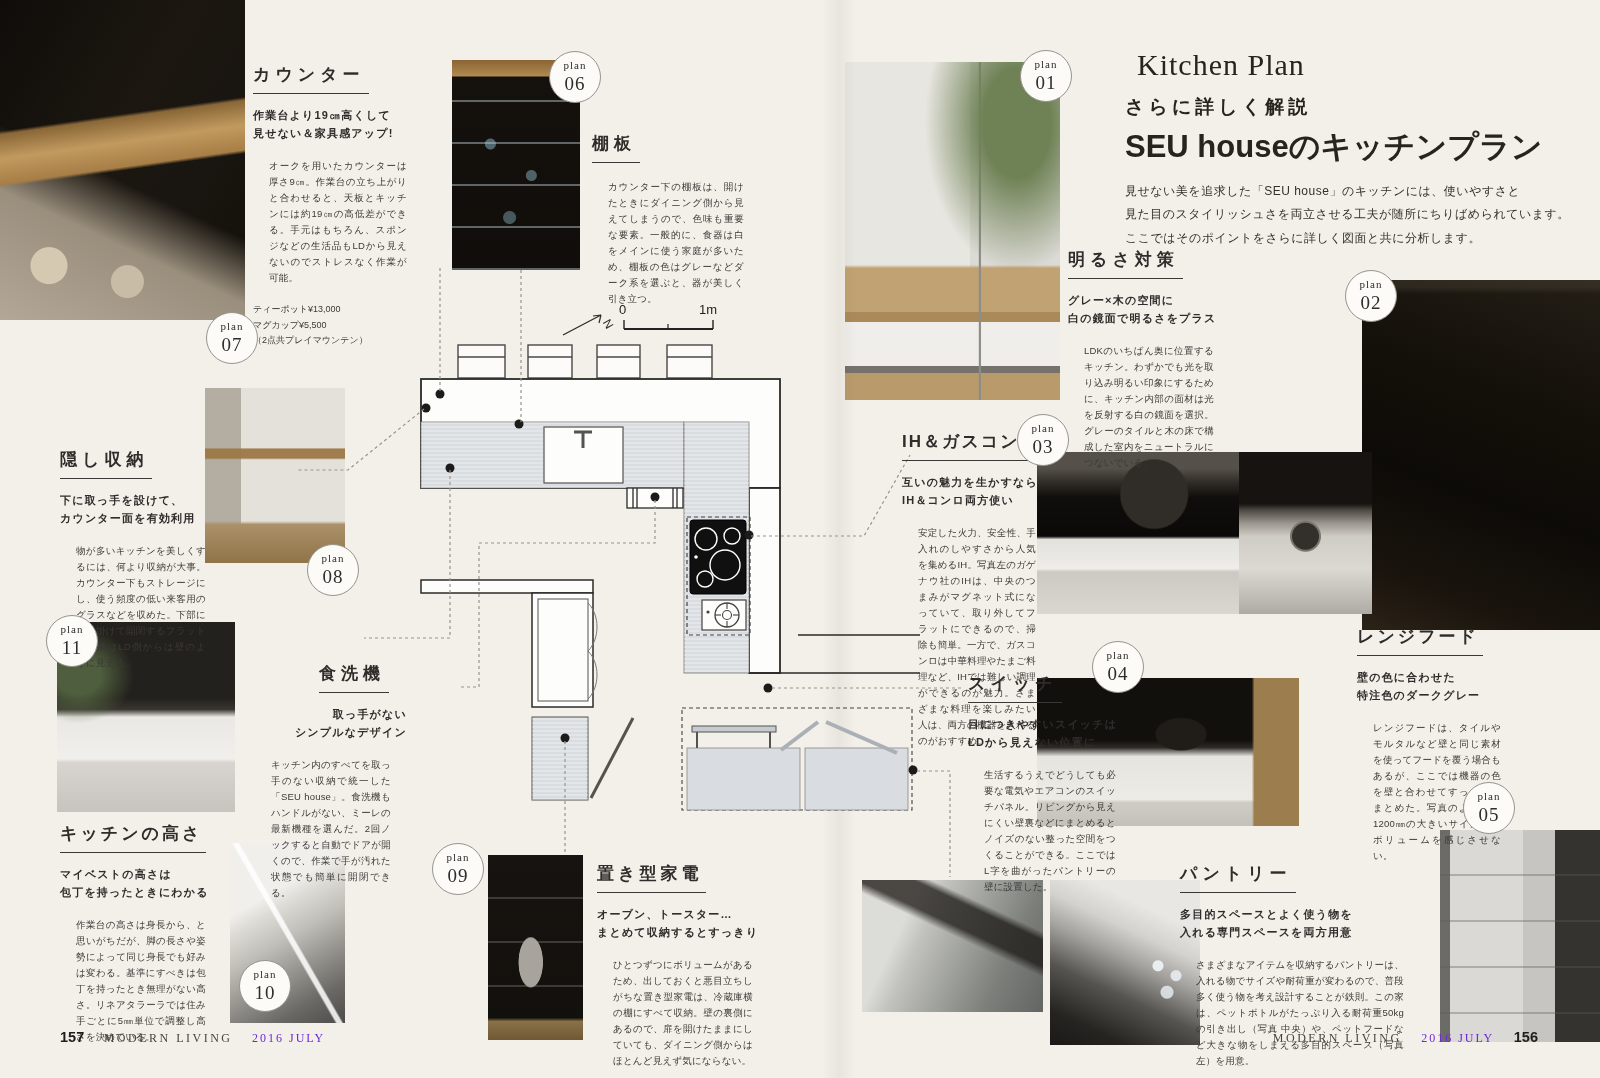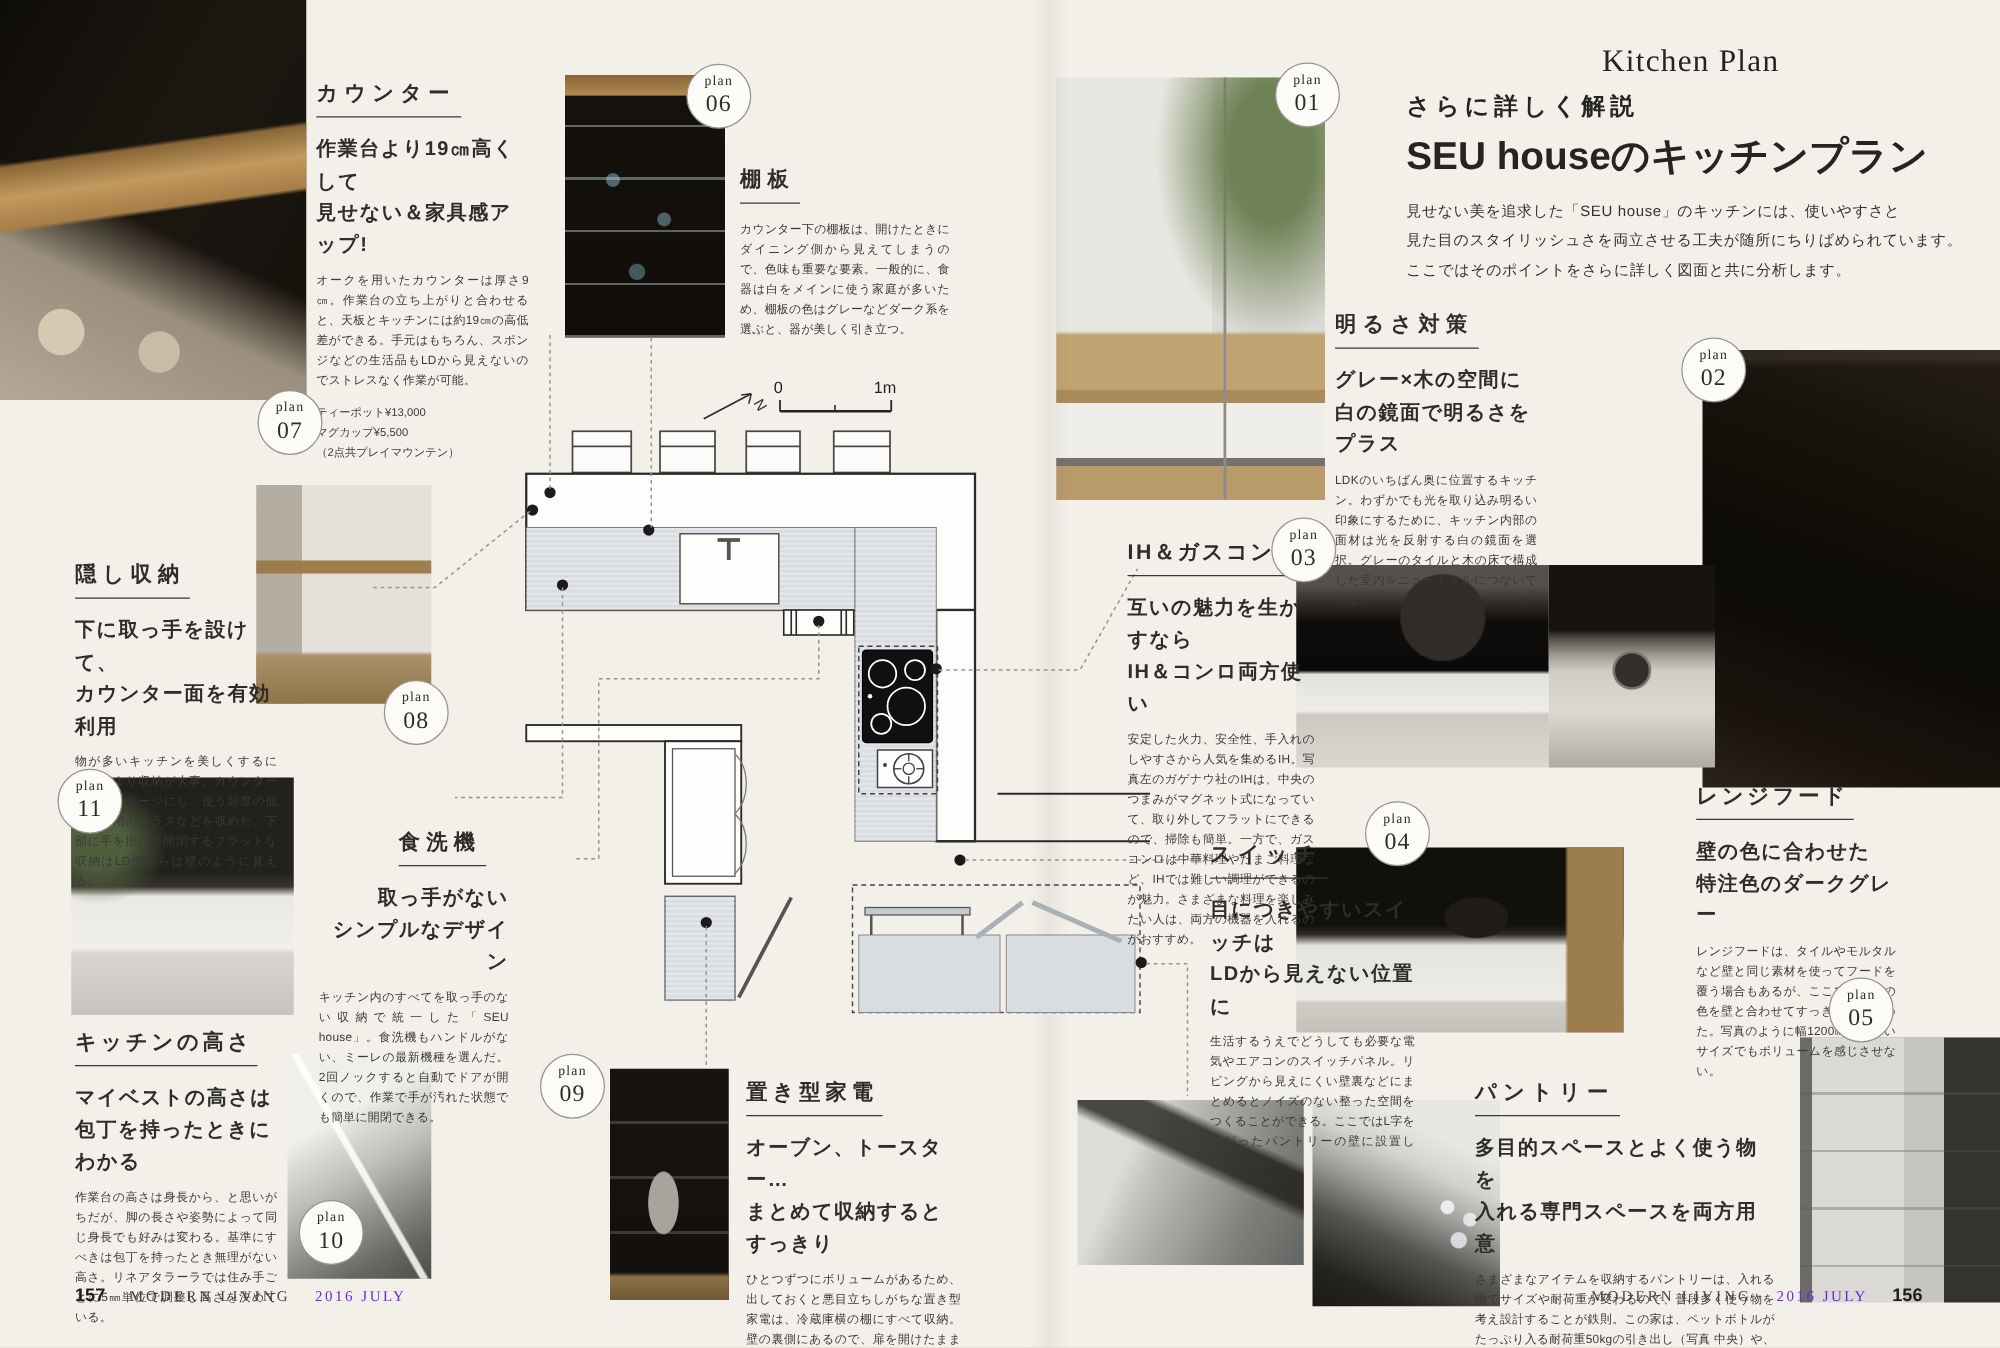--- a/index.html
+++ b/index.html
@@ -61,28 +61,28 @@
     linear-gradient(150deg, #f0efeb 0 30%, #dddbd6 38%, #c0beb9 52%, #94928d 68%, #6a6864 84%, #4e4c48 100%);}
   .ph-appliance-shelf{left:488px;top:855px;width:95px;height:185px;background:
     linear-gradient(180deg, rgba(0,0,0,0) 0 88%, #8a7148 90%, #6e5835 100%),
     radial-gradient(ellipse at 45% 58%, #a8a49d 0 16%, rgba(0,0,0,0) 17%),
     repeating-linear-gradient(180deg, rgba(0,0,0,0) 0 42px, rgba(160,150,135,.3) 42px 44px),
     linear-gradient(180deg, #171310 0, #12100c 100%);}
   
   .sec{position:absolute;color:#2f2d2b;}
   .sec-title{font-size:17px;font-weight:bold;letter-spacing:5px;border-bottom:1.5px solid #3a3836;
     padding:0 4px 7px 0;margin:0 0 13px;display:table;white-space:nowrap;}
-  .sec-sub{font-size:16px;font-weight:bold;letter-spacing:1.2px;line-height:1.6;margin:0 0 8px;white-space:pre-line;}
-  .sec-body{font-size:9.5px;line-height:1.68;margin:0;text-align:justify;color:#3b3937;letter-spacing:.2px;}
+  .sec-sub{font-size:11px;font-weight:bold;letter-spacing:1.2px;line-height:1.6;margin:0 0 8px;white-space:pre-line;}
+  .sec-body{font-size:9.5px;line-height:1.68;margin:16px;text-align:justify;color:#3b3937;letter-spacing:.2px;}
   .sec-cap{font-size:9px;line-height:1.75;margin:10px 0 0;color:#3b3937;white-space:pre-line;}
   .sec-dishwasher .sec-title{margin-left:auto;margin-right:18px;}
   .sec-dishwasher .sec-sub{text-align:right;}
   
   .hdr{position:absolute;left:1125px;top:36px;width:455px;color:#26241f;}
-  .hdr-eyebrow{font-family:"Liberation Serif","DejaVu Serif",serif;font-size:25px;margin:0;font-weight:normal;letter-spacing:1px;text-align:center;}
+  .hdr-eyebrow{font-family:"Liberation Serif","DejaVu Serif",serif;font-size:30px;margin:12px;font-weight:normal;letter-spacing:1px;}
   .hdr-kicker{font-size:19px;font-weight:bold;letter-spacing:4px;margin:8px 0 6px;}
   .hdr-title{font-size:31px;font-weight:bold;letter-spacing:0;margin:0 0 12px;}
   .hdr-intro{font-size:12px;line-height:1.95;margin:0;white-space:pre-line;letter-spacing:.5px;color:#33312d;}
   
   .pm{position:absolute;width:52px;height:52px;border:1px solid #97948e;border-radius:50%;background:#fcfbf8;
     text-align:center;font-family:"Liberation Serif","DejaVu Serif",serif;color:#2f2d2b;box-sizing:border-box;padding-top:8px;line-height:1;}
   .pm-label{font-size:11px;display:block;letter-spacing:1px;}
   .pm-num{font-size:19px;display:block;margin-top:3px;letter-spacing:1px;}
   
   .footer{position:absolute;top:1029px;font-family:"Liberation Serif","DejaVu Serif",serif;color:#474440;font-size:12px;letter-spacing:2.5px;}

